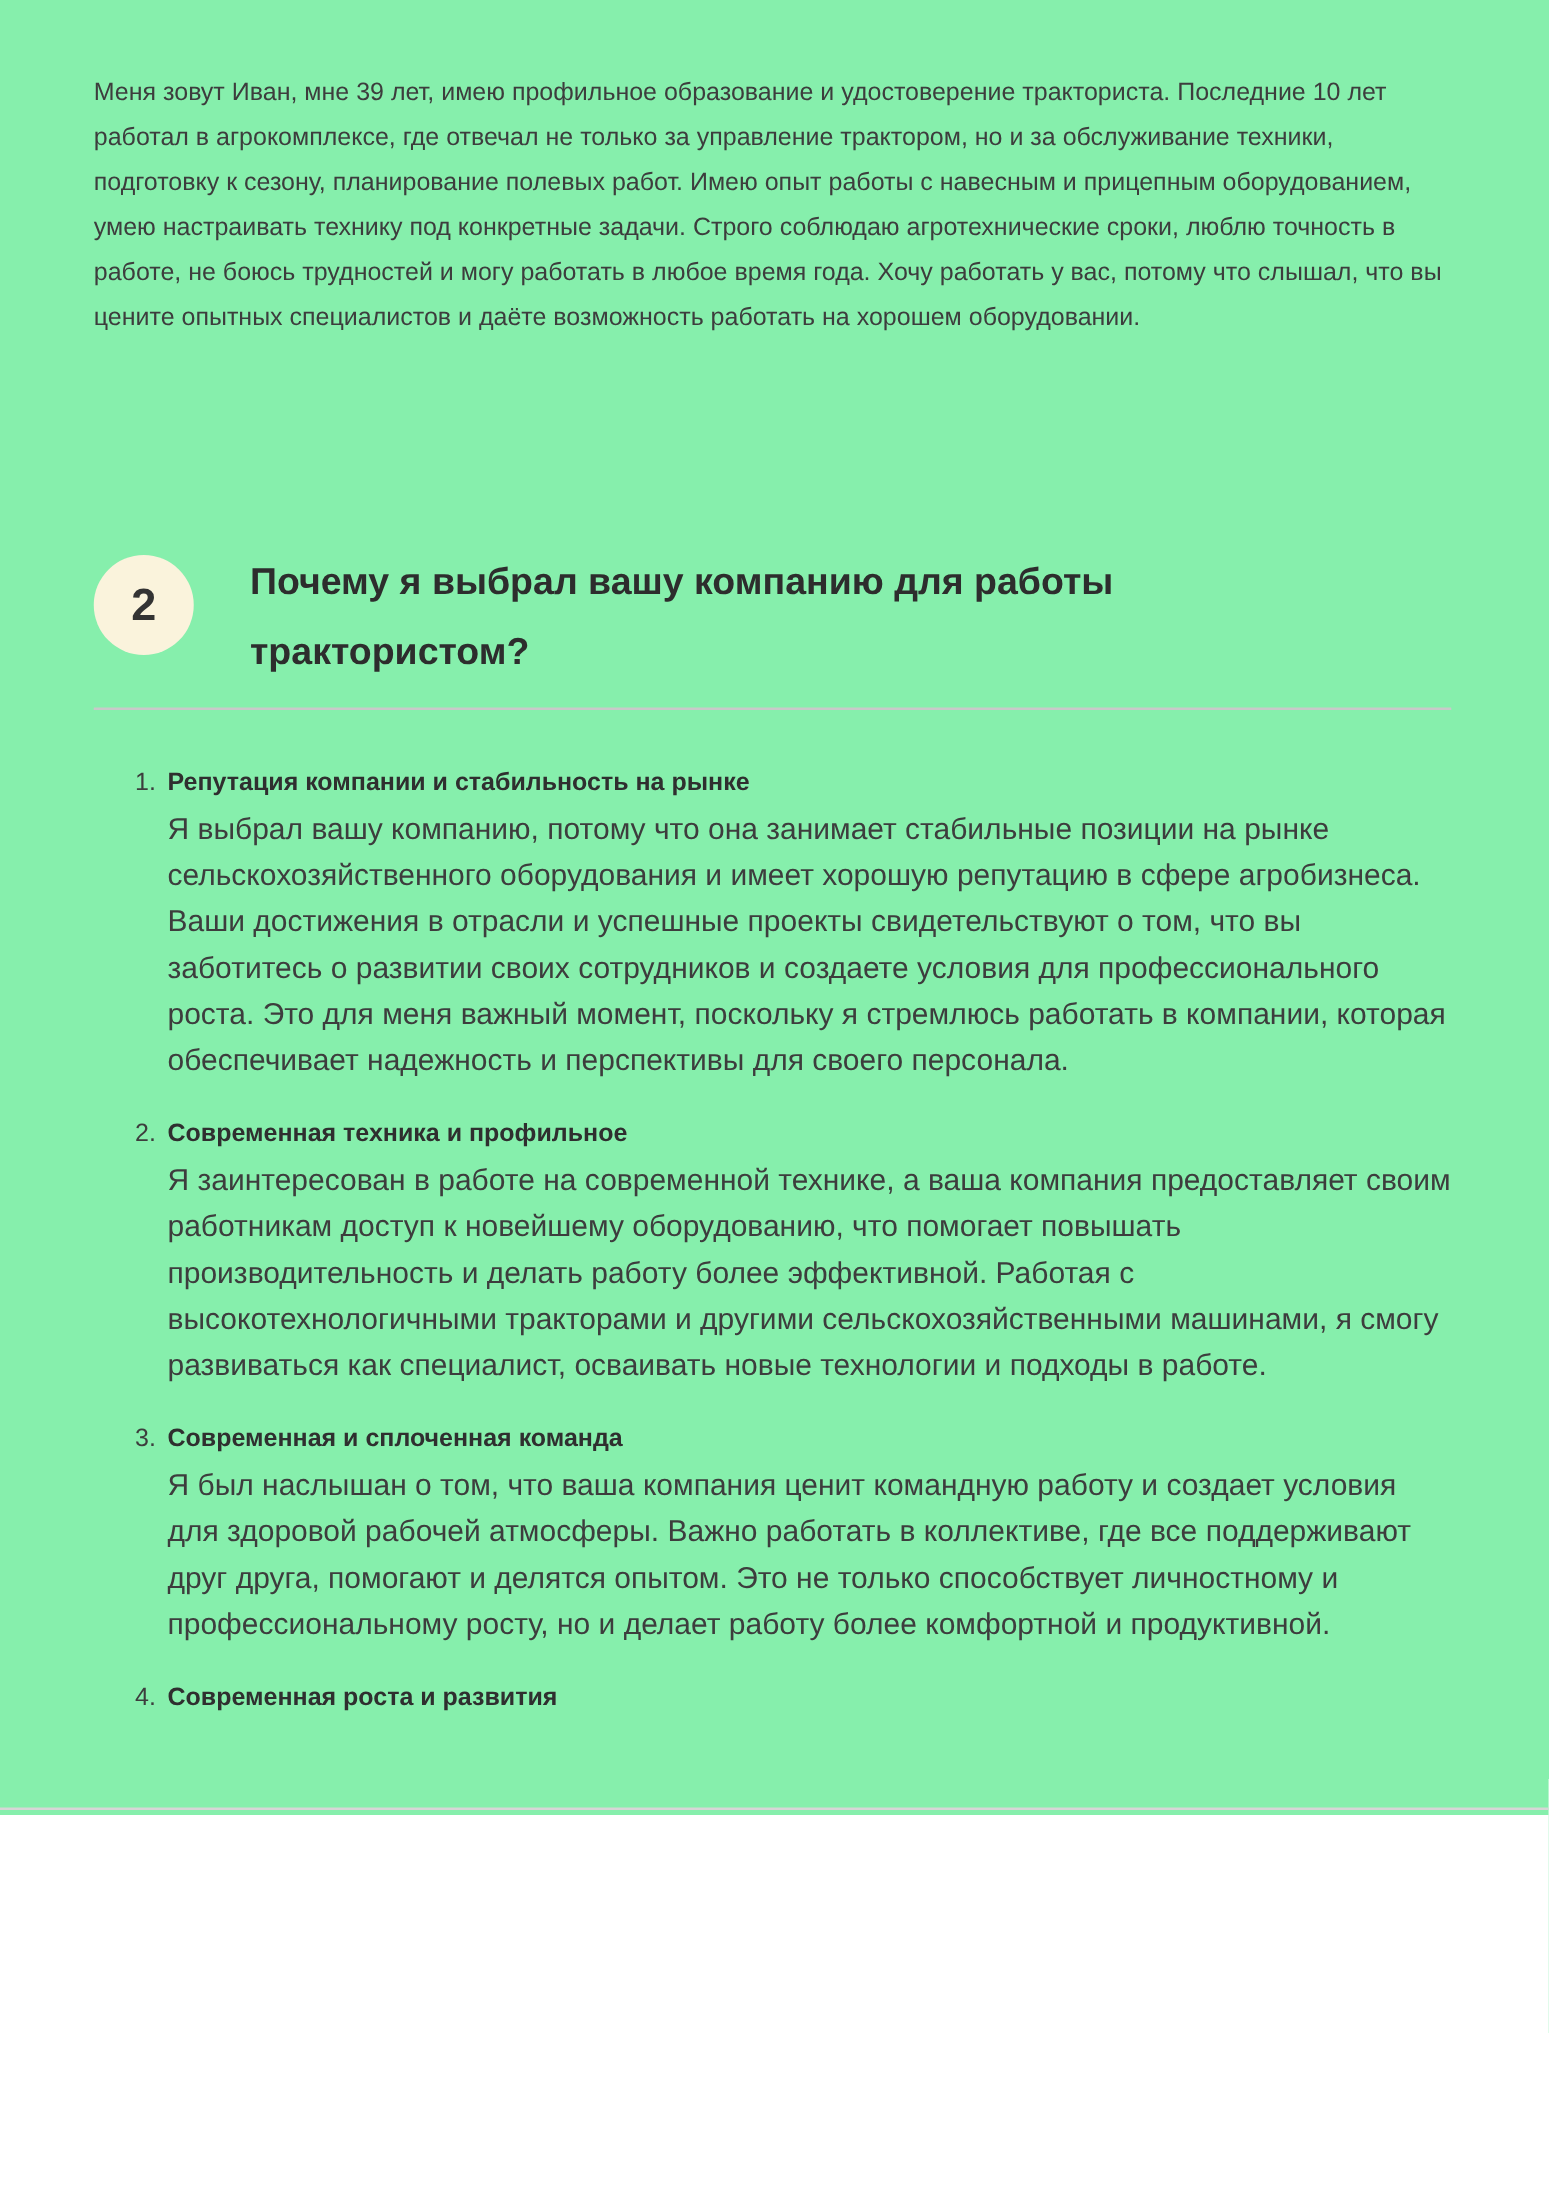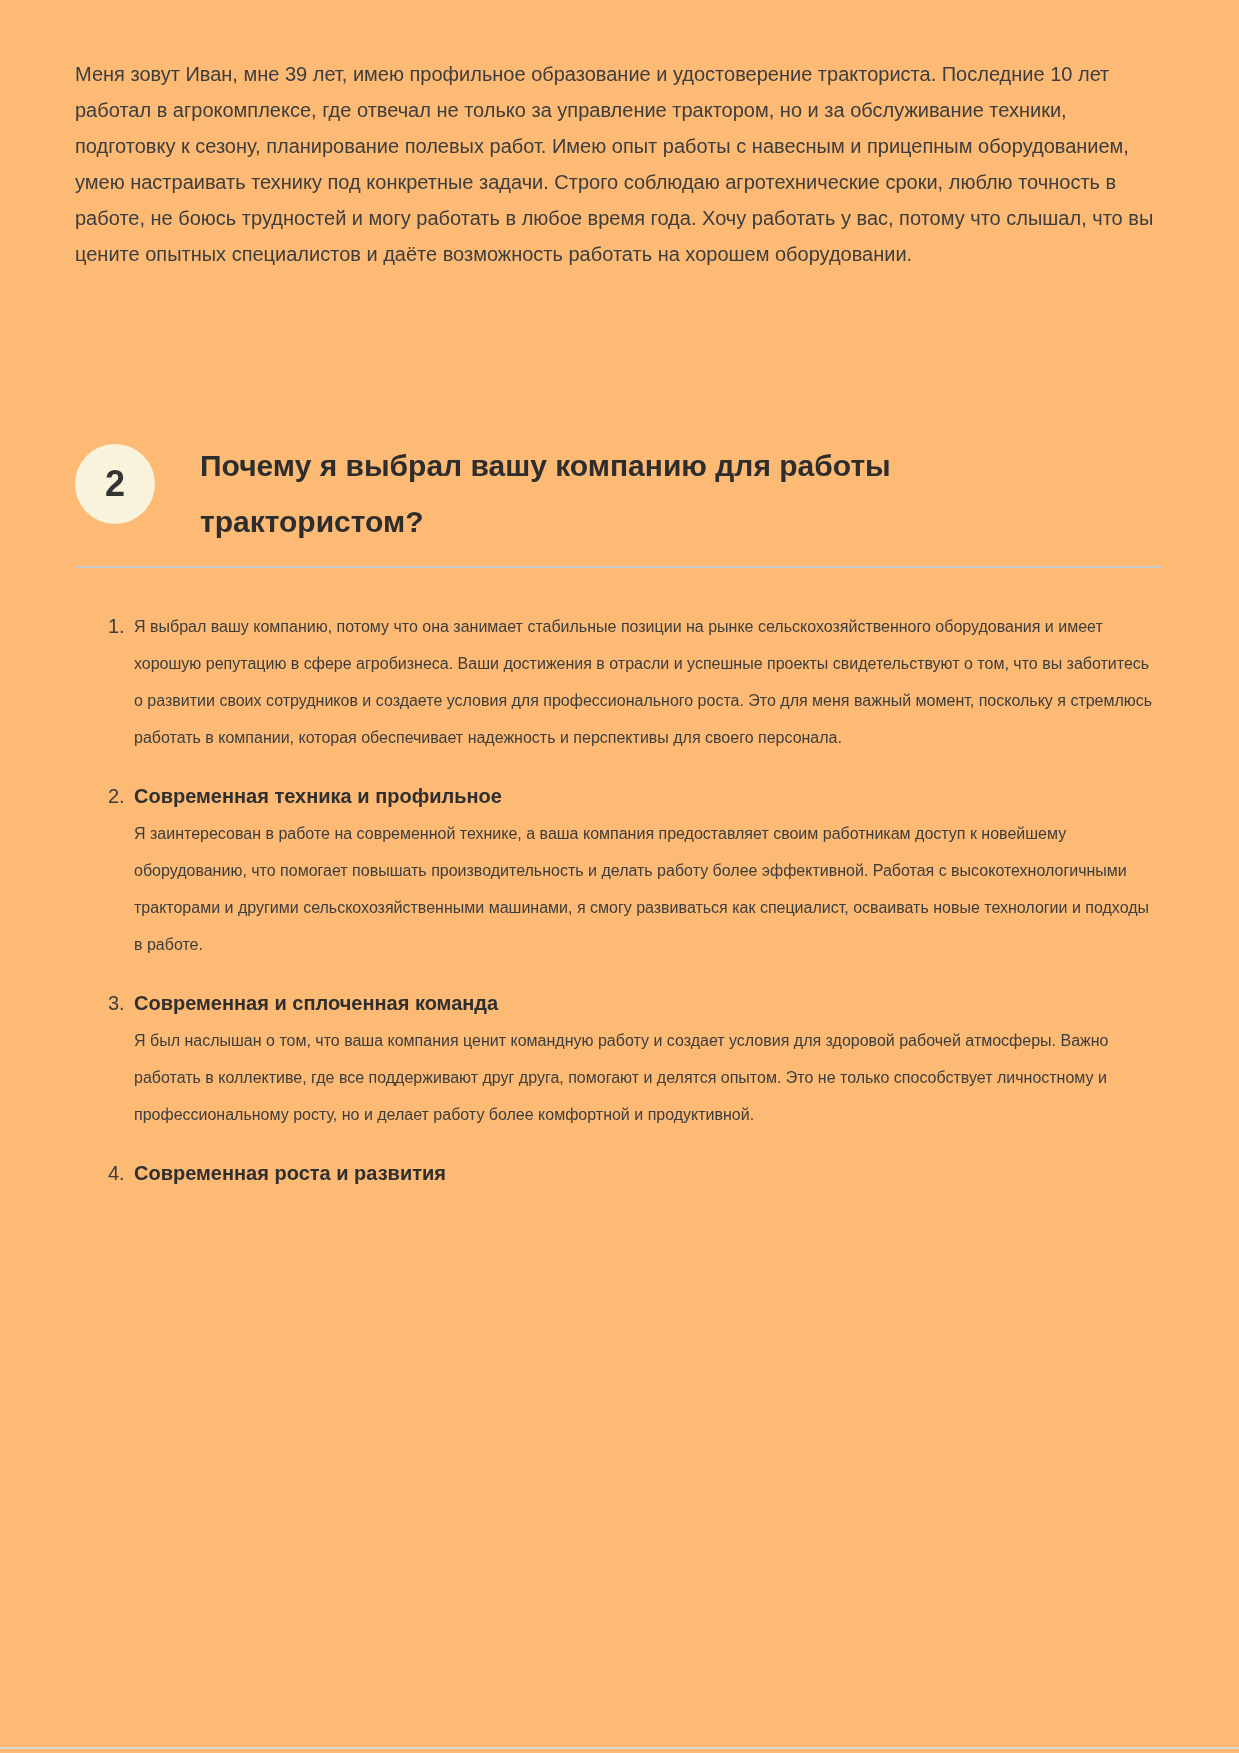--- a/index.html
+++ b/index.html
@@ -9,22 +9,22 @@
     background: #ffffff;
   }
   body {
     font-family: "Liberation Sans", "DejaVu Sans", sans-serif;
     color: #3c3c3c;
     -webkit-font-smoothing: antialiased;
   }
   .page {
     position: relative;
     width: 1239px;
-    height: 1753px;
-    background: #fdba74;
+    height: 1452px;
+    background: #86efac;
     padding: 56px 78px 0 75px;
     overflow: hidden;
   }
   .intro {
     margin: 0;
     max-width: 1090px;
     font-size: 20px;
     line-height: 36px;
     color: #3d3d3d;
   }
@@ -82,21 +82,21 @@
     flex: 1;
     min-width: 0;
   }
   .item-title {
     font-size: 20px;
     line-height: 37px;
     font-weight: 700;
     color: #2f2f2f;
   }
   .item-body {
-    font-size: 16px;
+    font-size: 24px;
     line-height: 37px;
     color: #3d3d3d;
   }
   .bottom-line {
     position: absolute;
     left: 0;
     bottom: 4px;
     width: 100%;
     height: 2px;
     background: #d6d6d6;
@@ -116,20 +116,21 @@
     <h2 class="section-title">Почему я выбрал вашу компанию для работы трактористом?</h2>
   </div>
 
   <div class="divider"></div>
 
   <div class="items">
 
     <div class="list-item">
       <div class="item-num">1.</div>
       <div class="item-content">
+        <div class="item-title">Репутация компании и стабильность на рынке</div>
         <div class="item-body">Я выбрал вашу компанию, потому что она занимает стабильные позиции на рынке сельскохозяйственного оборудования и имеет хорошую репутацию в сфере агробизнеса. Ваши достижения в отрасли и успешные проекты свидетельствуют о том, что вы заботитесь о развитии своих сотрудников и создаете условия для профессионального роста. Это для меня важный момент, поскольку я стремлюсь работать в компании, которая обеспечивает надежность и перспективы для своего персонала.</div>
       </div>
     </div>
 
     <div class="list-item">
       <div class="item-num">2.</div>
       <div class="item-content">
         <div class="item-title">Современная техника и профильное</div>
         <div class="item-body">Я заинтересован в работе на современной технике, а ваша компания предоставляет своим работникам доступ к новейшему оборудованию, что помогает повышать производительность и делать работу более эффективной. Работая с высокотехнологичными тракторами и другими сельскохозяйственными машинами, я смогу развиваться как специалист, осваивать новые технологии и подходы в работе.</div>
       </div>

